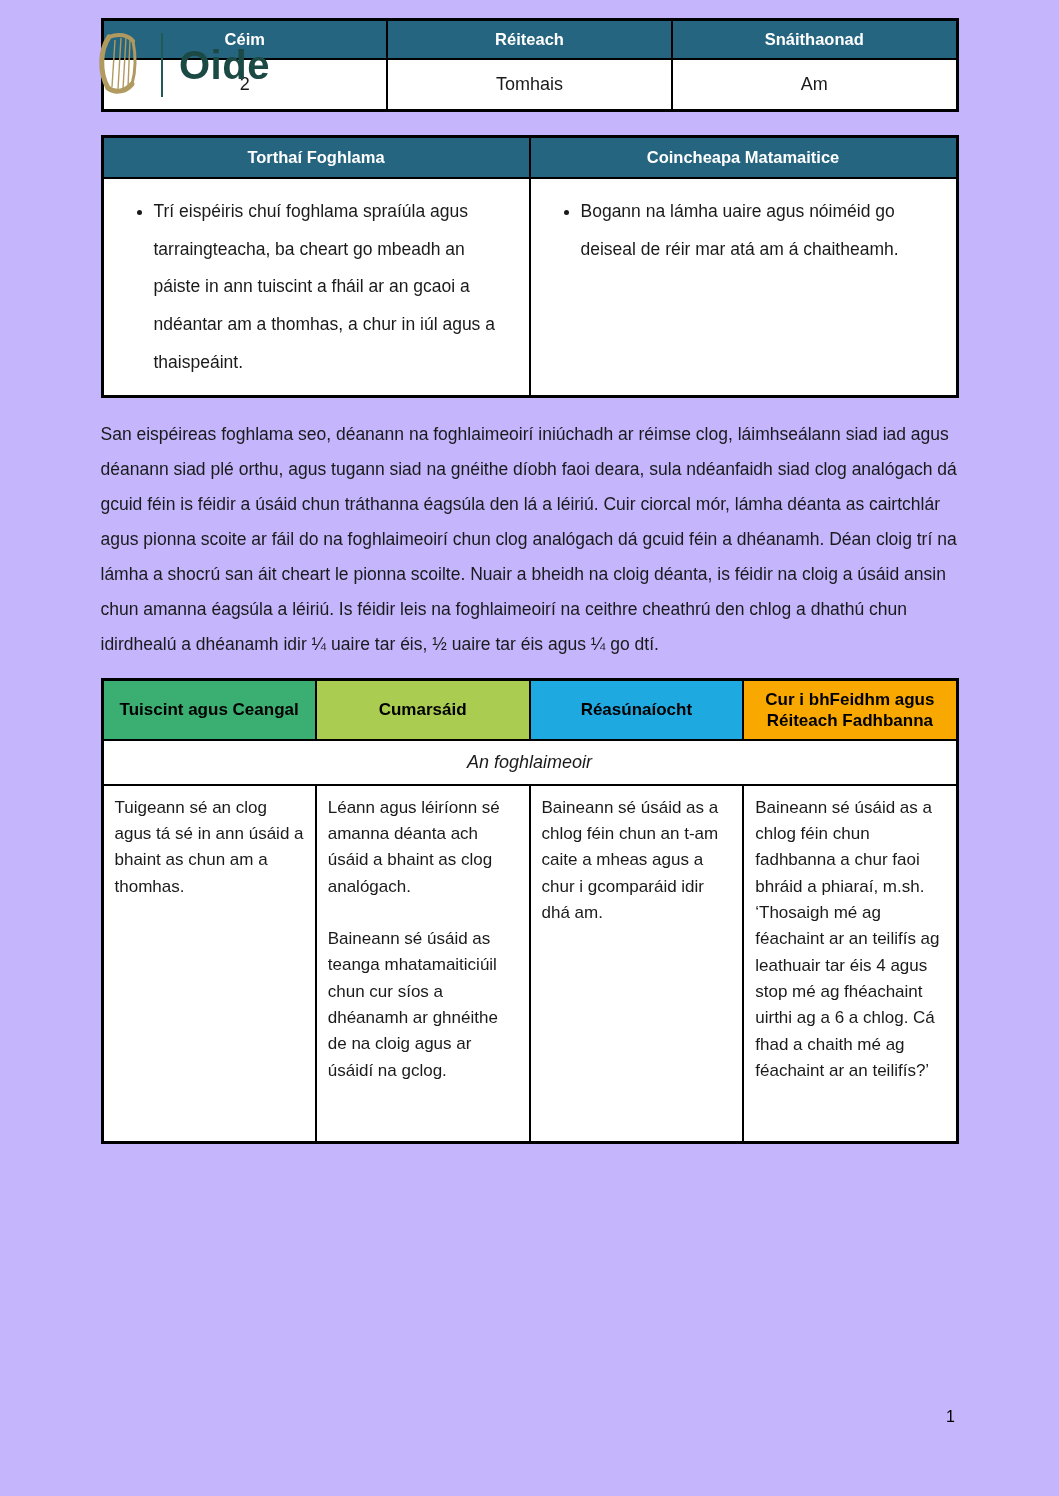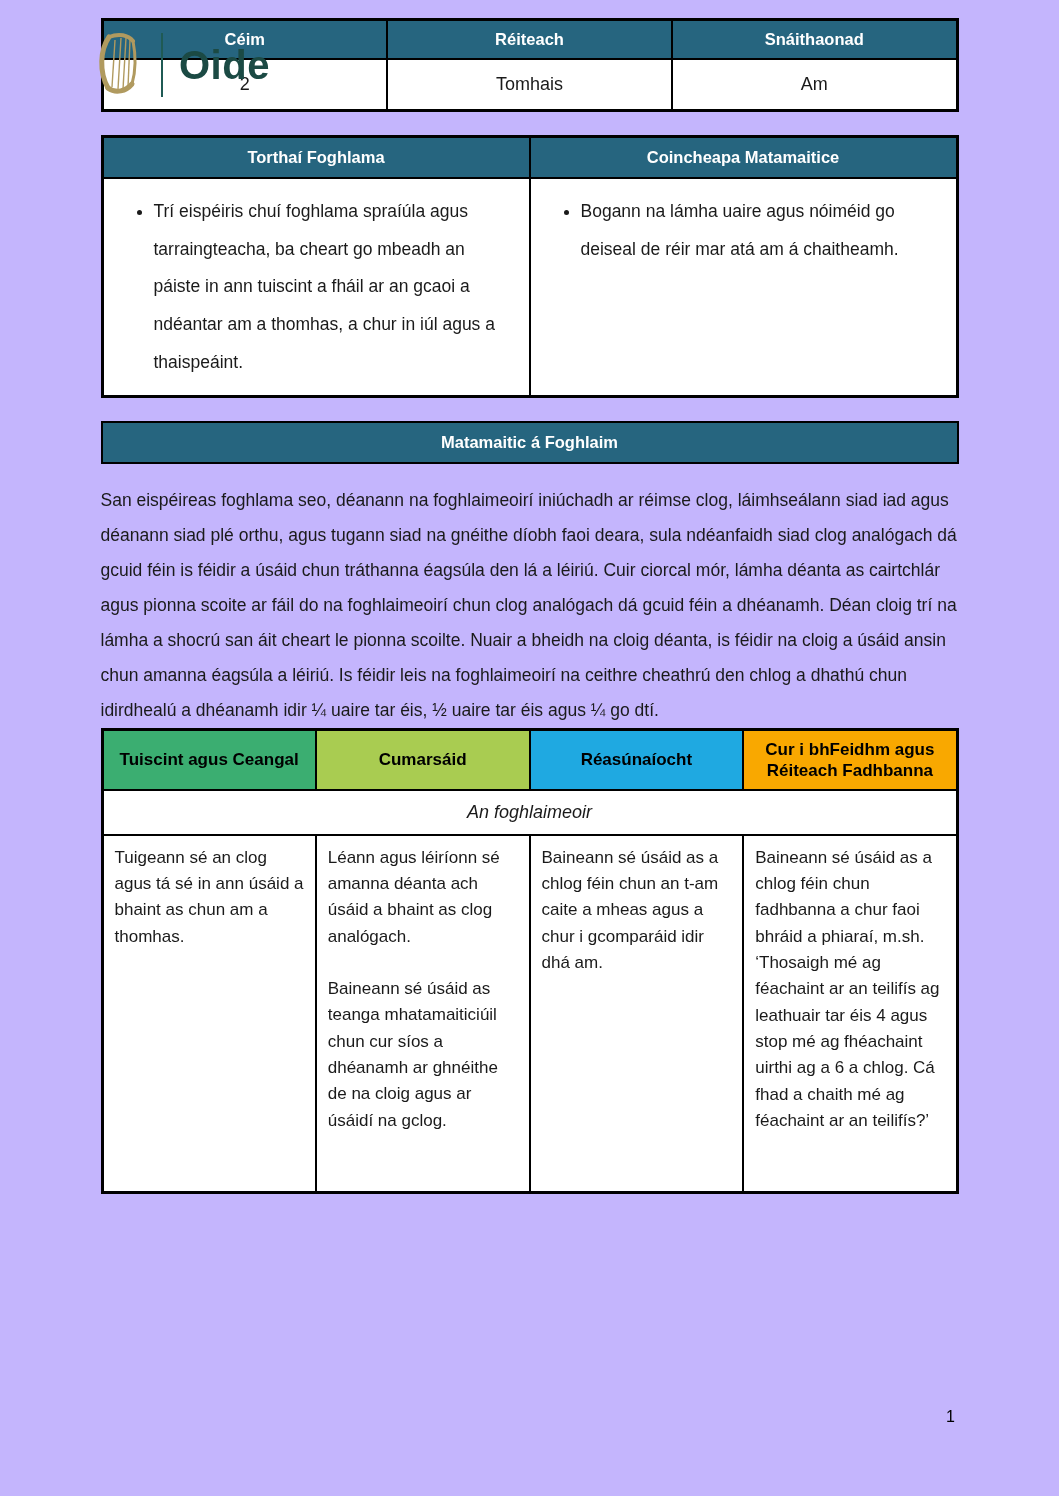--- a/index.html
+++ b/index.html
@@ -105,21 +105,21 @@
   
   .body-paragraph {
     margin-top: 19px;
     font-size: 17.5px;
     line-height: 2.0;
     color: #1a1a1a;
     text-align: left;
   }
 
   
-  .skills-table { margin-top: 0; border: 3px solid #000; }
+  .skills-table { margin-top: 16px; border: 3px solid #000; }
   .skills-table th {
     border: 2px solid #000;
     height: 60px;
     vertical-align: middle;
     padding: 6px 8px;
     font-size: 17px;
     font-weight: bold;
     color: #000;
     text-align: center;
     line-height: 1.25;
@@ -209,21 +209,20 @@
           </td>
           <td>
             <ul>
               <li>Bogann na lámha uaire agus nóiméid go deiseal de réir mar atá am á chaitheamh.</li>
             </ul>
           </td>
         </tr>
       </tbody>
     </table>
 
-    <div class="banner" style="background-color: rgb(38, 101, 127);">Matamaitic á Foghlaim</div>
 
     <p class="body-paragraph">San eispéireas foghlama seo, déanann na foghlaimeoirí iniúchadh ar réimse clog, láimhseálann siad iad agus déanann siad plé orthu, agus tugann siad na gnéithe díobh faoi deara, sula ndéanfaidh siad clog analógach dá gcuid féin is féidir a úsáid chun tráthanna éagsúla den lá a léiriú. Cuir ciorcal mór, lámha déanta as cairtchlár agus pionna scoite ar fáil do na foghlaimeoirí chun clog analógach dá gcuid féin a dhéanamh. Déan cloig trí na lámha a shocrú san áit cheart le pionna scoilte. Nuair a bheidh na cloig déanta, is féidir na cloig a úsáid ansin chun amanna éagsúla a léiriú. Is féidir leis na foghlaimeoirí na ceithre cheathrú den chlog a dhathú chun idirdhealú a dhéanamh idir ¼ uaire tar éis, ½ uaire tar éis agus ¼ go dtí.</p>
 
     <table class="skills-table">
       <thead>
         <tr>
           <th style="background-color: rgb(59, 174, 113);">Tuiscint agus Ceangal</th>
           <th style="background-color: rgb(169, 204, 81);">Cumarsáid</th>
           <th style="background-color: rgb(31, 169, 225);">Réasúnaíocht</th>
           <th style="background-color: rgb(249, 168, 0);">Cur i bhFeidhm agus Réiteach Fadhbanna</th>

